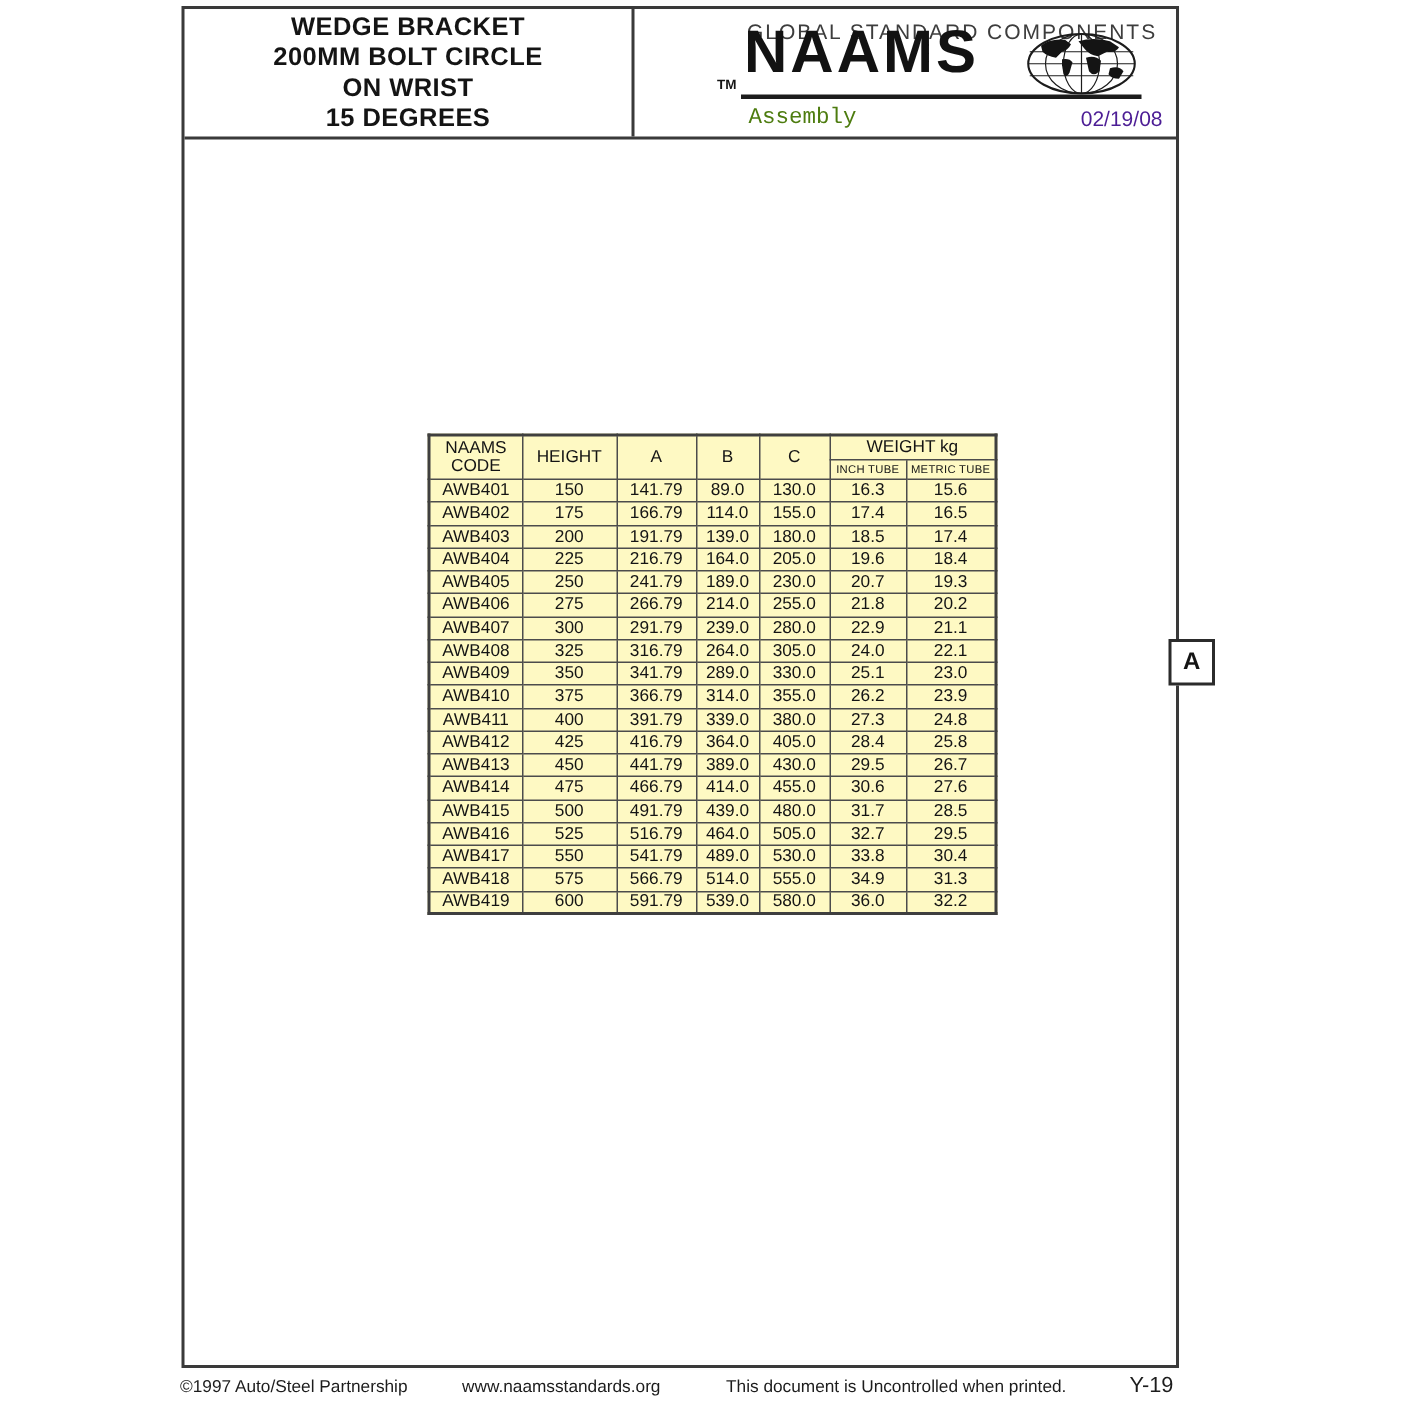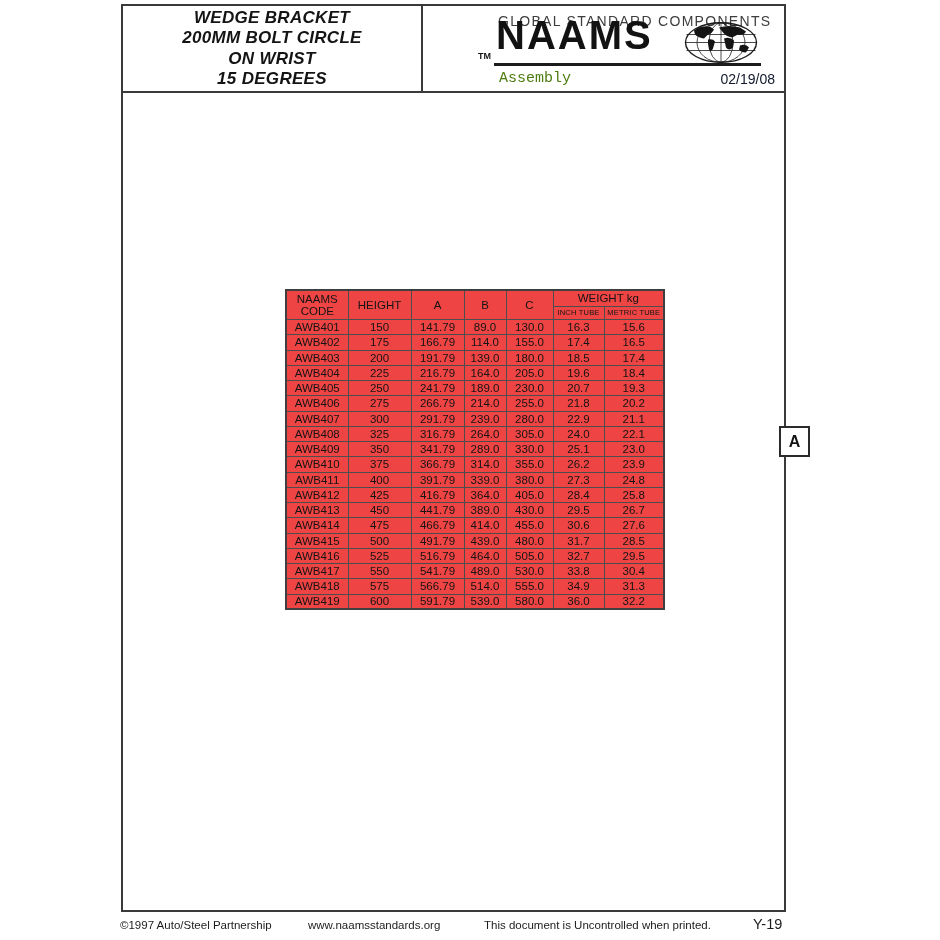--- a/index.html
+++ b/index.html
@@ -33,21 +33,20 @@
     width: 300px;
     border-right: 2px solid #3a3a3a;
     display: flex; flex-direction: column;
     align-items: center; justify-content: center;
     text-align: center;
   }
   .title-cell .line {
     font-size: 17px; font-weight: bold;
     line-height: 20.5px; letter-spacing: 0.3px;
     color: #141414;
-    font-style: italic;
   }
   .logo-cell { position: relative; flex: 1; }
   .tagline {
     position: absolute; left: 75px; top: 7px;
     font-size: 14px; letter-spacing: 1.3px;
     color: #3d3d3d; white-space: nowrap;
   }
   .tm {
     position: absolute; left: 55px; top: 45px;
     font-size: 9px; font-weight: bold; color: #141414;
@@ -64,29 +63,29 @@
   .globe {
     position: absolute; left: 261px; top: 15px;
     width: 74px; height: 43px;
   }
   .brand-sub {
     position: absolute; left: 76px; top: 64px;
     font-size: 15px; color: #4d7c0f; font-family: Liberation Mono, monospace;
   }
   .brand-date {
     position: absolute; right: 9px; top: 65px;
-    font-size: 14px; color: #0f172a;
+    font-size: 14px; color: #4c1d95;
   }
 
   
   .spec-table {
     position: absolute; left: 285px; top: 289px;
     border-collapse: collapse;
     table-layout: fixed;
-    background: #ef4444;
+    background: #fef9c3;
   }
   .spec-table col.c0 { width: 62px; }
   .spec-table col.c1 { width: 63px; }
   .spec-table col.c2 { width: 53px; }
   .spec-table col.c3 { width: 42px; }
   .spec-table col.c4 { width: 47px; }
   .spec-table col.c5 { width: 51px; }
   .spec-table col.c6 { width: 60px; }
   .spec-table th, .spec-table td {
     border: 1px solid #4c4c4c;

